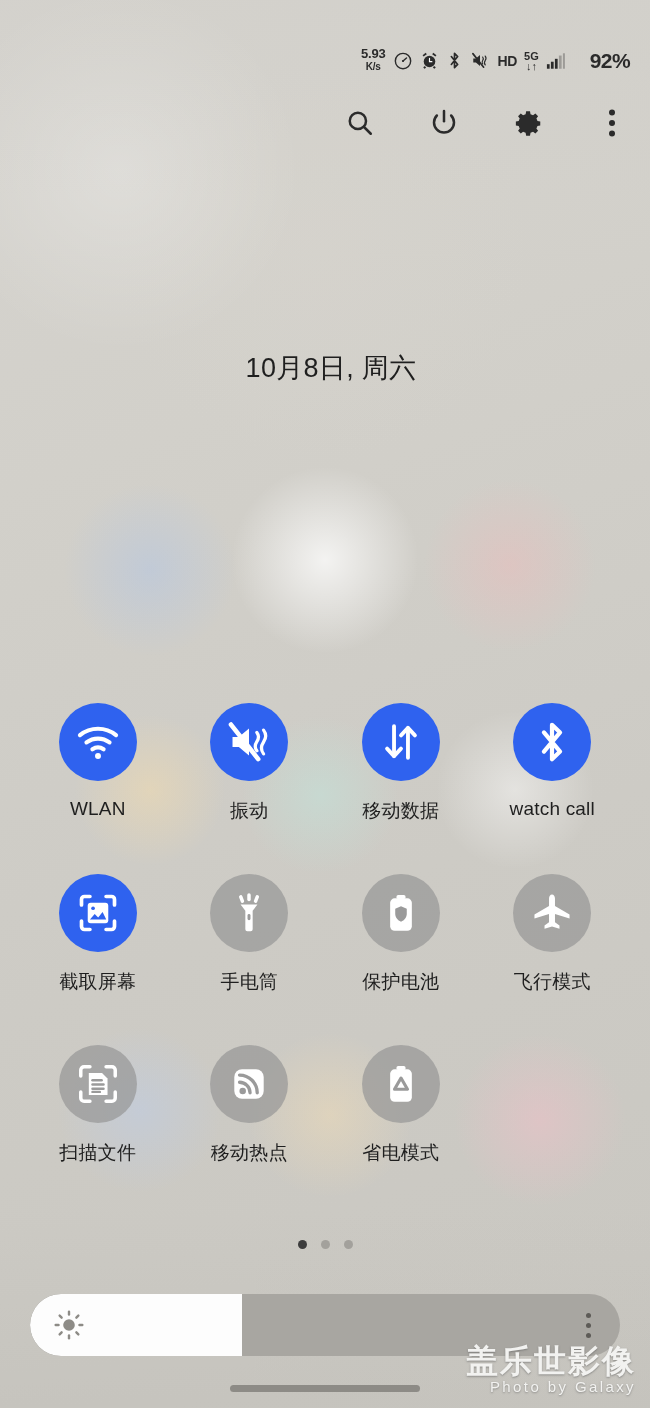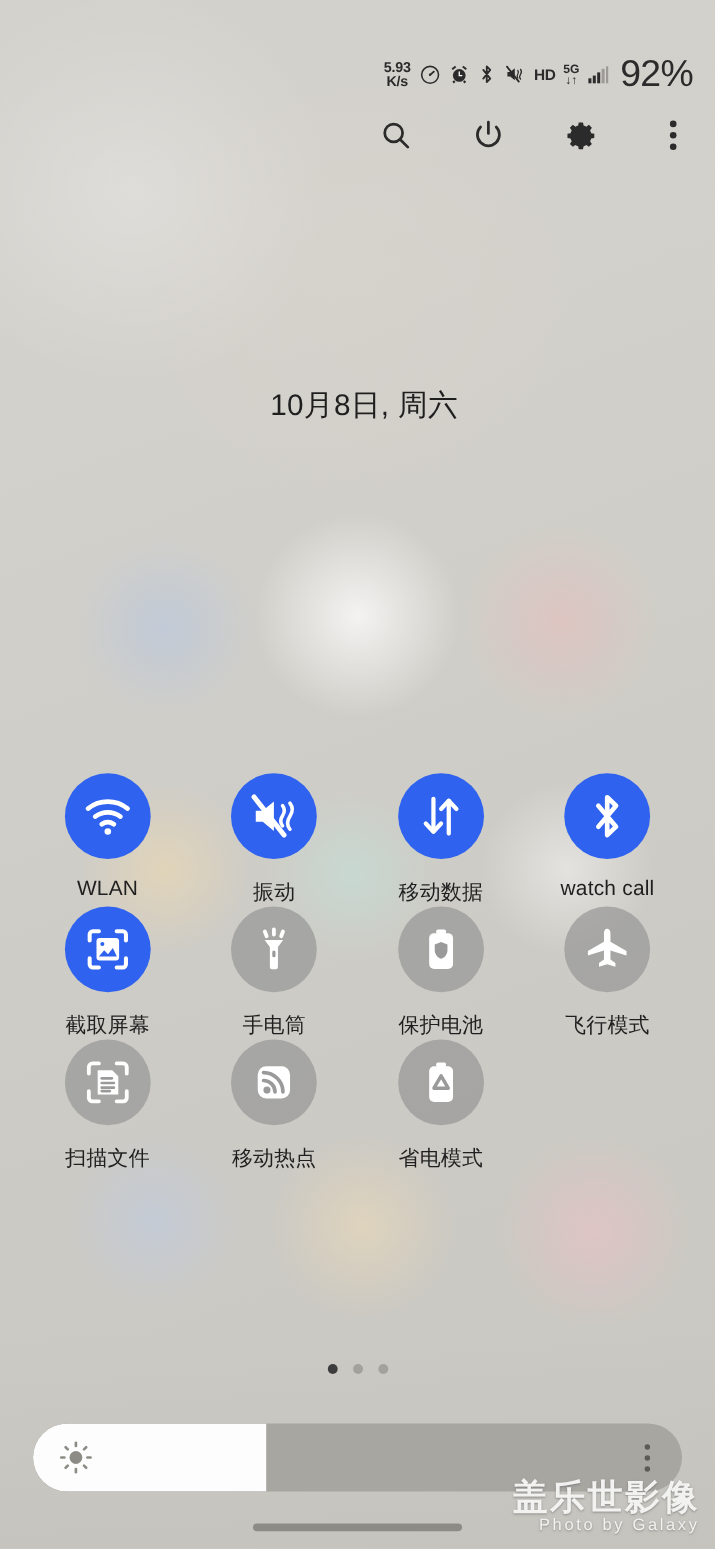--- a/index.html
+++ b/index.html
@@ -37,29 +37,29 @@
   
   #status-bar{
     position:absolute;top:48px;right:20px;
     display:flex;align-items:center;gap:7px;
     color:#2b2b2b;
   }
   .netspeed{
     font-size:13px;line-height:12.5px;text-align:center;font-weight:600;letter-spacing:-.2px;
     padding-right:1px;
   }
-  .netspeed .u{font-size:13px;display:block;}
+  .netspeed .u{font-size:10px;display:block;}
   #status-bar .sicon{display:flex;align-items:center;}
   .hd-txt{font-size:14px;font-weight:700;letter-spacing:-.3px;}
   .fiveg{
     display:flex;align-items:center;gap:0px;font-size:11px;font-weight:700;line-height:10px;
   }
   .fiveg .lbl{display:block;}
   .fiveg .ar{display:block;font-size:11px;line-height:10px;}
-  .battery-pct{font-size:34px;font-weight:400;letter-spacing:-.6px;margin-left:3px;}
+  .battery-pct{font-size:21px;font-weight:700;letter-spacing:-.6px;margin-left:17px;}
 
   
   #quick-toolbar{
     position:absolute;top:103px;right:18px;
     display:flex;align-items:center;gap:44px;
   }
   #quick-toolbar .tb-btn{
     width:40px;height:40px;display:flex;align-items:center;justify-content:center;
     cursor:pointer;
   }
@@ -68,20 +68,21 @@
   #clock-block{
     position:absolute;top:350px;left:0;right:0;text-align:center;color:#1f1f1f;
   }
   #clock-time{font-size:68px;font-weight:400;letter-spacing:1px;line-height:74px;}
   #clock-date{font-size:27px;font-weight:500;margin-top:0;letter-spacing:.3px;padding-left:12px;}
 
   
   #tile-grid{
     position:absolute;top:703px;left:22px;width:606px;
     display:grid;grid-template-columns:repeat(4,1fr);
+    row-gap:50px;
   }
   .tile{
     display:flex;flex-direction:column;align-items:center;cursor:pointer;
   }
   .tile-circle{
     width:78px;height:78px;border-radius:50%;
     display:flex;align-items:center;justify-content:center;
     background:rgba(150,150,150,.70);
   }
   .tile.on .tile-circle{background:#2f62ef;}

